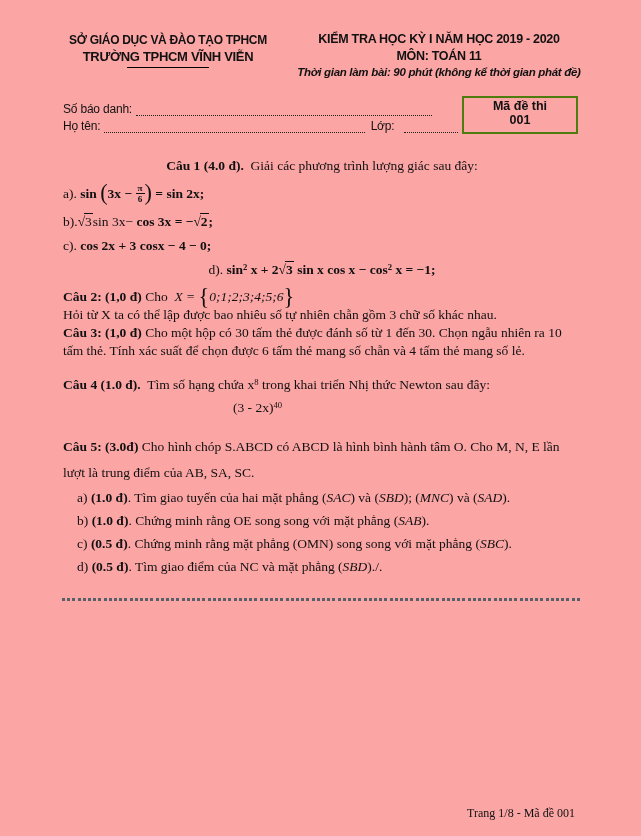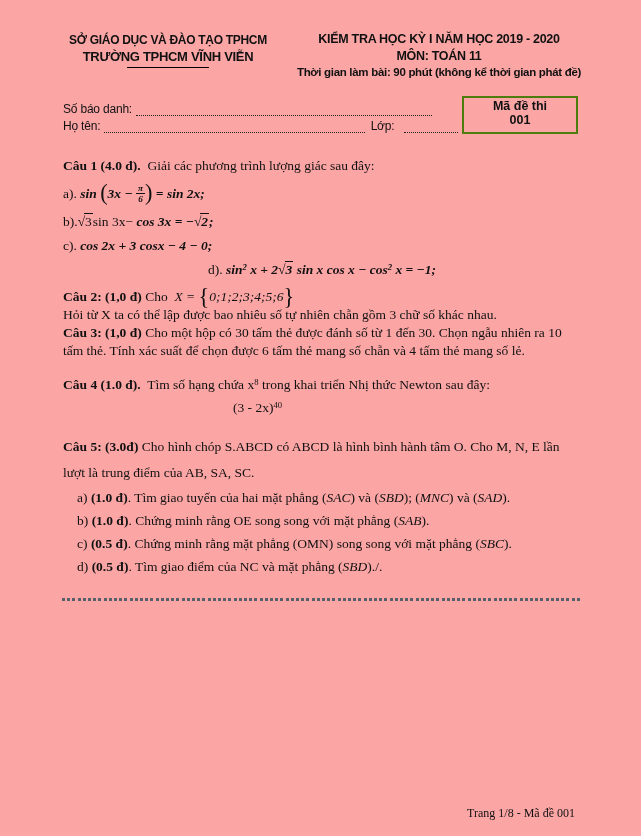--- a/index.html
+++ b/index.html
@@ -11,21 +11,21 @@
   
   .hdr-left{position:absolute;left:48px;top:33px;width:240px;text-align:center;
     font-family:"Liberation Sans","DejaVu Sans",sans-serif;letter-spacing:-0.3px;}
   .hdr-left .dept{font-size:12px;font-weight:bold;}
   .hdr-left .school{font-size:13px;font-weight:bold;margin-top:2px;}
   .school-underline{width:82px;border-top:1.5px solid #000;margin:3px auto 0;}
   .hdr-right{position:absolute;left:296px;top:32px;width:286px;text-align:center;
     font-family:"Liberation Sans","DejaVu Sans",sans-serif;letter-spacing:-0.3px;}
   .hdr-right .title{font-size:12.5px;font-weight:bold;}
   .hdr-right .subject{font-size:12.5px;font-weight:bold;margin-top:3px;}
-  .hdr-right .duration{font-size:11.5px;font-weight:bold;margin-top:3px;}
+  .hdr-right .duration{font-size:11.5px;font-weight:bold;font-style:italic;margin-top:3px;}
   
   .student{position:absolute;left:63px;top:99px;width:395px;
     font-family:"Liberation Sans","DejaVu Sans",sans-serif;font-size:12px;letter-spacing:-0.2px;}
   .srow{display:flex;align-items:flex-end;height:17px;}
   .srow .lbl{white-space:nowrap;padding-right:4px;}
   .dotline{display:inline-block;border-bottom:1.6px dotted #222;height:13px;}
   .dots-name{width:272px;}
   .lop{margin-left:6px;}
   .dots-class{width:56px;margin-left:6px;}
   .dots-id{width:296px;}
@@ -33,28 +33,28 @@
     border:2px solid #4d7c0f;text-align:center;
     font-family:"Liberation Sans","DejaVu Sans",sans-serif;}
   .codebox .cb-title{font-size:12.5px;font-weight:bold;margin-top:1px;}
   .codebox .cb-code{font-size:12.5px;font-weight:bold;}
   
   .content{position:absolute;left:63px;top:157px;width:518px;
     font-size:13.5px;line-height:18px;}
   .content p{margin:0;white-space:pre-wrap;}
   .b{font-weight:bold;}
   .i{font-style:italic;}
-  .m{font-weight:bold;font-style:italic;}
+  .m{font-weight:bold;}
   .sup{font-size:64%;position:relative;top:-0.48em;}
   .big{font-size:165%;font-weight:400;vertical-align:-0.13em;line-height:0;}
   .frac{display:inline-block;vertical-align:-0.5em;text-align:center;font-size:68%;line-height:1.1;font-weight:bold;}
   .frac .num{display:block;border-bottom:1px solid currentColor;padding:0 2px;}
   .frac .den{display:block;}
   .sqrt .rad{border-top:1.2px solid currentColor;padding:0 1px;margin-left:-1px;}
-  .p-q1h{margin-bottom:7px !important;}
+  .p-q1h{margin-bottom:7px !important;text-align:center;}
   .p-eqa{margin:8px 0 9px !important;}
   .p-eqb{margin-bottom:6px !important;}
   .p-eqc{margin-bottom:6px !important;}
   .p-eqd{margin-bottom:8px !important;text-align:center;}
   .p-q2{margin-top:7px !important;}
   .p-q4{margin-top:16px !important;}
   .p-q4f{margin:4px 0 0 170px !important;}
   .p-q5{margin-top:16px !important;line-height:26px !important;}
   .p-sub{margin:5px 0 0 14px !important;}
   .p-sub-first{margin-top:3px !important;}

